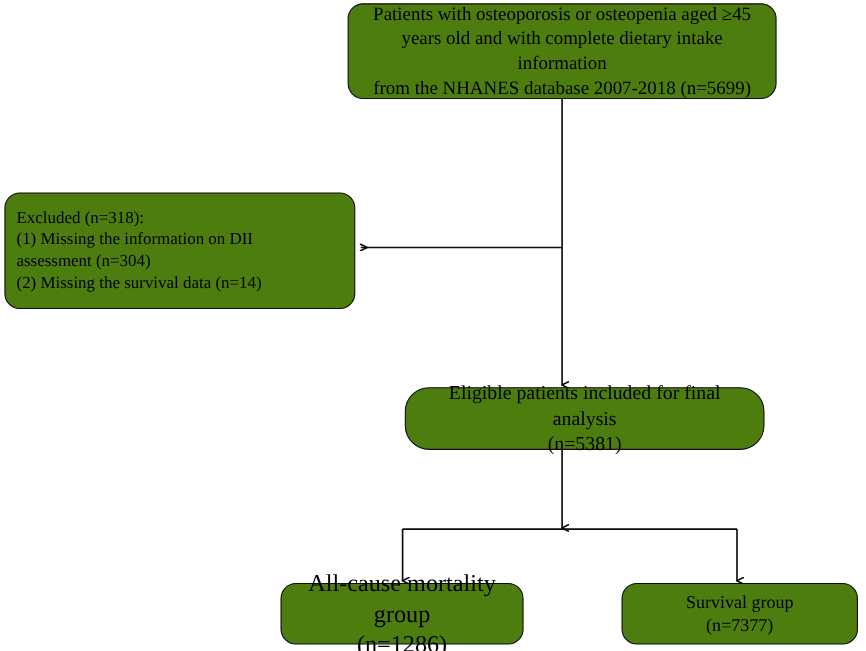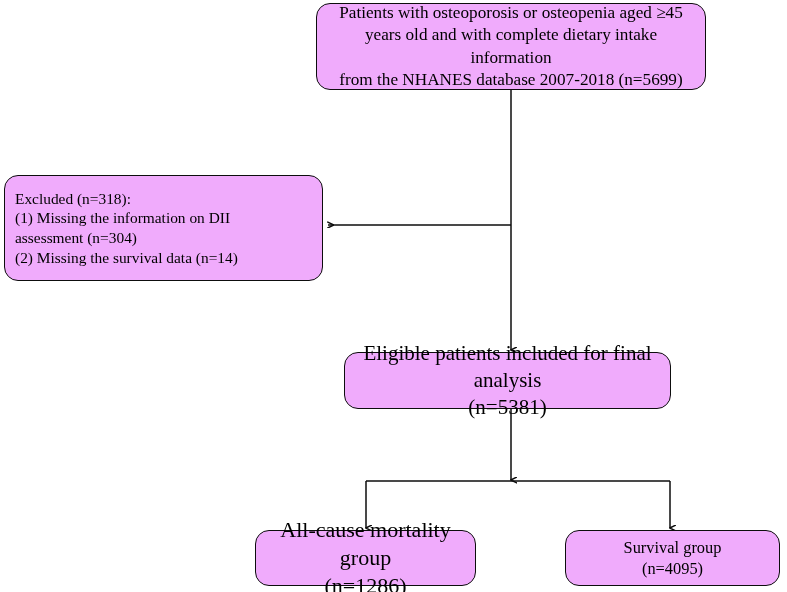--- a/index.html
+++ b/index.html
@@ -23,21 +23,21 @@
     position: absolute;
     left: 0;
     top: 0;
     width: 787px;
     height: 592px;
     pointer-events: none;
   }
   .node {
     position: absolute;
     box-sizing: border-box;
-    background: #f0abfc;
+    background: #4d7c0f;
     border: 1.6px solid #0d0d0d;
     border-radius: 14px;
     display: flex;
     align-items: center;
     justify-content: center;
     z-index: 2;
   }
   .node .node-text {
     display: block;
     width: 100%;
@@ -63,25 +63,26 @@
     font-size: 17.2px;
   }
   #node-excluded {
     left: 4px;
     top: 175px;
     width: 319px;
     height: 106px;
     font-size: 15.4px;
   }
   #node-eligible {
-    left: 344px;
+    left: 368px;
     top: 352px;
     width: 327px;
     height: 57px;
-    font-size: 21px;
+    font-size: 18px;
+    border-radius: 22px;
   }
   #node-mortality {
     left: 255px;
     top: 530px;
     width: 221px;
     height: 56px;
     font-size: 22px;
   }
   #node-survival {
     left: 565px;
@@ -137,16 +138,16 @@
 (n=5381)</span>
   </div>
 
   <div class="node centered" id="node-mortality">
     <span class="node-text">All-cause mortality group
 (n=1286)</span>
   </div>
 
   <div class="node centered" id="node-survival">
     <span class="node-text">Survival group
-(n=4095)</span>
+(n=7377)</span>
   </div>
 
 </div>
 
 </body></html>

